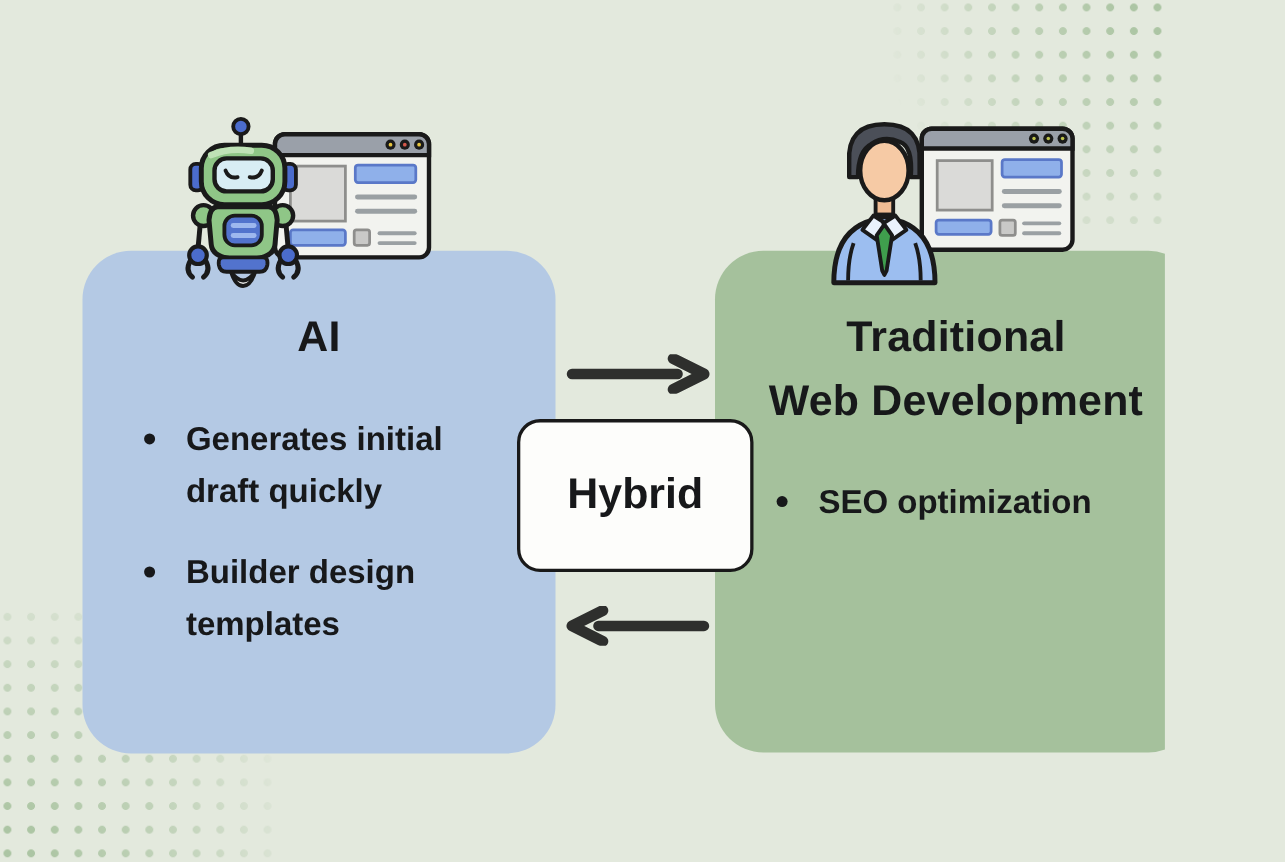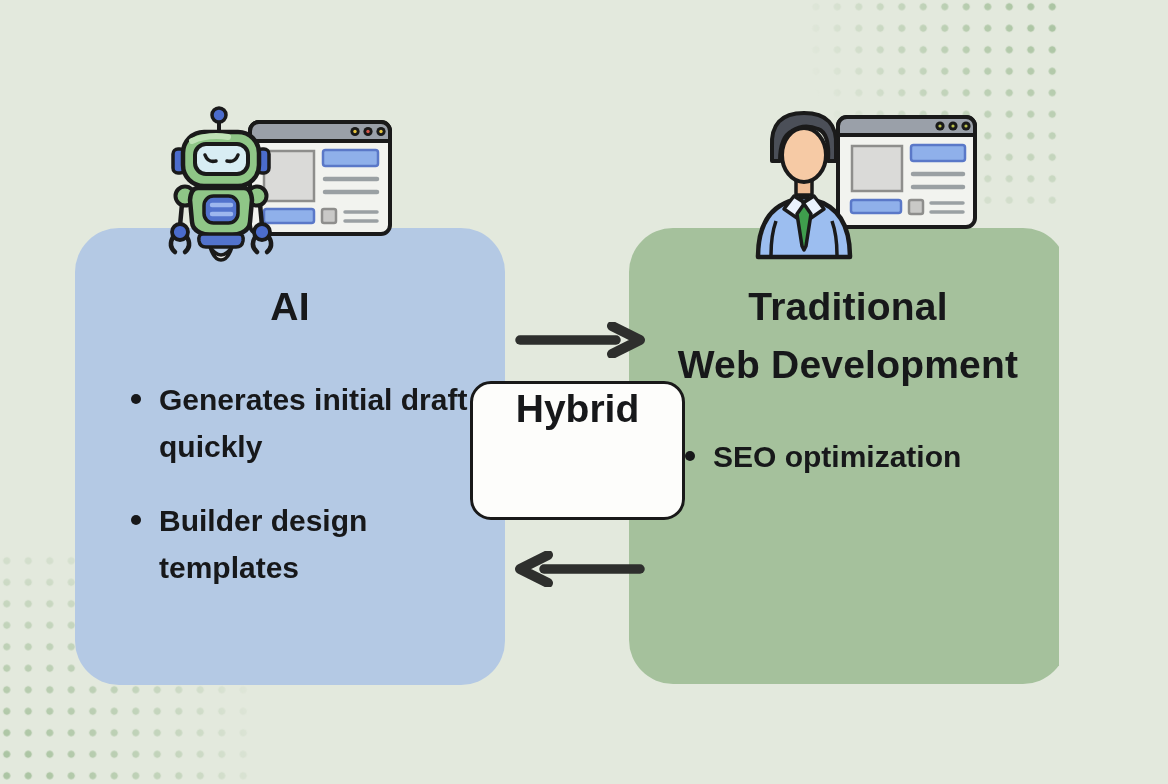--- a/index.html
+++ b/index.html
@@ -21,30 +21,30 @@
     mask-image:radial-gradient(circle at 100% 0%, rgba(0,0,0,.95) 12%, rgba(0,0,0,.5) 52%, transparent 80%);
   }
   .dots-bl{
     bottom:-4px;left:-4px;width:262px;height:238px;
     -webkit-mask-image:radial-gradient(circle at 0% 100%, rgba(0,0,0,.95) 12%, rgba(0,0,0,.5) 52%, transparent 80%);
     mask-image:radial-gradient(circle at 0% 100%, rgba(0,0,0,.95) 12%, rgba(0,0,0,.5) 52%, transparent 80%);
   }
   
   .card{position:absolute;top:228px;border-radius:44px;}
   .card-left{left:75px;width:430px;height:457px;background:#b4c9e4;}
-  .card-right{left:629px;width:438px;height:456px;background:#a5c19c;}
+  .card-right{left:650px;width:438px;height:456px;background:#a5c19c;}
   .card-title{margin-top:50px;text-align:center;font-size:39px;font-weight:700;line-height:1.48;letter-spacing:.2px;}
   .bullets{list-style:none;margin:40px 0 0 0;padding:0 36px 0 56px;}
-  .bullet{display:flex;gap:18px;font-size:30px;font-weight:600;line-height:1.58;margin-bottom:26px;}
+  .bullet{display:flex;gap:28px;font-size:30px;font-weight:600;line-height:1.58;margin-bottom:26px;}
   .bdot{flex:none;width:10px;height:10px;border-radius:50%;background:#17181a;margin-top:18px;}
   
   .hybrid{
     position:absolute;left:470px;top:381px;width:215px;height:139px;box-sizing:border-box;
     background:#fdfdfb;border:3.5px solid #191919;border-radius:21px;
-    display:flex;flex-direction:column;align-items:center;
+    display:flex;flex-direction:column;align-items:center;justify-content:center;
     font-size:39px;font-weight:700;line-height:1.3;
   }
   .arrow{position:absolute;left:512px;width:136px;height:36px;}
   .arrow-top{top:322px;}
   .arrow-bottom{top:551px;}
   .icon{position:absolute;}
   .icon-left{left:158px;top:92px;width:245px;height:175px;}
   .icon-right{left:750px;top:97px;width:235px;height:165px;}
 </style>
 </head>

